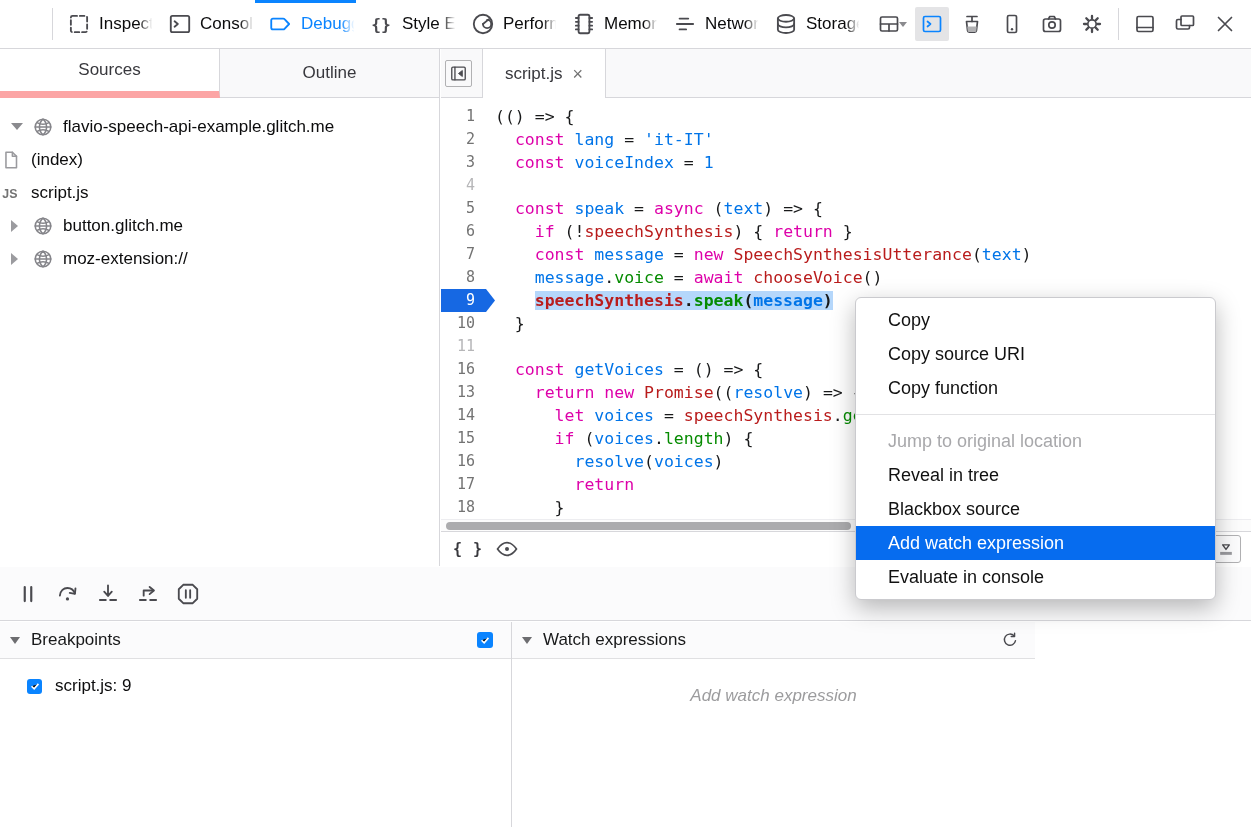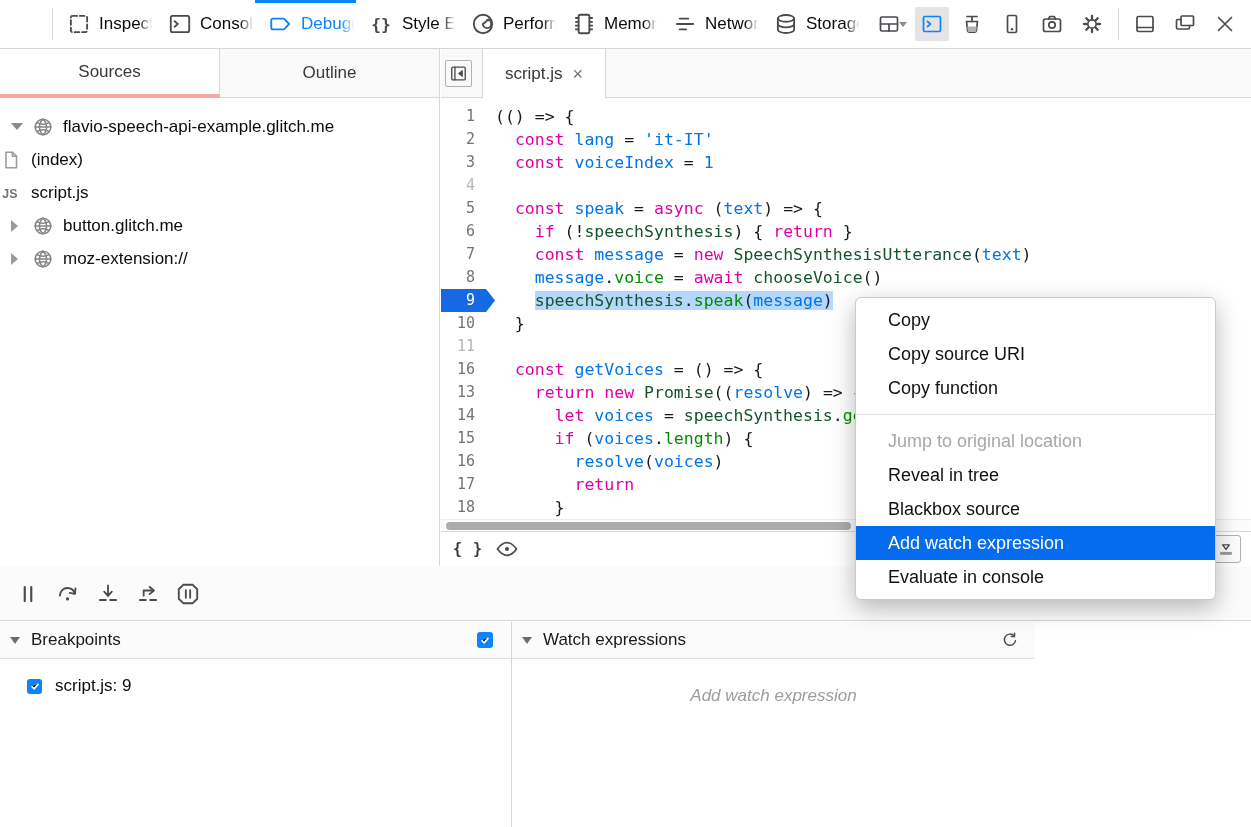--- a/index.html
+++ b/index.html
@@ -32,21 +32,21 @@
   .tbtn .ic { width:24px; height:24px; }
   .tbtn.checked { background:#e4e4e6; }
   .tbtn.checked .ic { color:var(--accent); }
   .caret { width:0; height:0; border-left:4.5px solid transparent; border-right:4.5px solid transparent;
     border-top:5px solid #8a8a8e; margin-left:-2px; }
 
   
   #sidebar { position:absolute; left:0; top:49px; width:440px; height:517px; border-right:1px solid #d7d7db; background:#fff; }
   #side-tabs { display:flex; height:49px; border-bottom:1px solid #d7d7db; background:#f9f9fa; }
   .stab { flex:1; display:flex; align-items:center; justify-content:center; font-size:17px; color:#38383d; }
-  .stab.active { background:#fff; border-bottom:4px solid #fca5a5; margin-bottom:-1px; }
+  .stab.active { background:#fff; border-bottom:7px solid #fca5a5; margin-bottom:-1px; }
   .stab:first-child { border-right:1px solid #d7d7db; }
   #source-tree { padding-top:12px; }
   .trow { display:flex; align-items:center; height:33px; font-size:17px; color:#0c0c0d; }
   .twisty { width:12px; margin-left:11px; margin-right:9px; display:flex; }
   .tw-open { width:0; height:0; border-left:6px solid transparent; border-right:6px solid transparent; border-top:7px solid #8a8a8e; }
   .tw-closed { width:0; height:0; border-top:6px solid transparent; border-bottom:6px solid transparent; border-left:7px solid #9b9b9f; }
   .trow .ic { width:22px; height:22px; margin-right:9px; color:#85858a; }
   .trow.child { }
   .trow.child .ic { color:#9a9a9e; }
 
@@ -60,23 +60,23 @@
     margin-bottom:-1px; display:flex; align-items:center; justify-content:center; font-size:17px; color:#38383d; gap:10px; }
   #tab-close { color:#737373; font-size:18px; line-height:1; }
   #code-area { position:absolute; left:0; top:49px; right:0; bottom:35px; overflow:hidden;
     font-family:"DejaVu Sans Mono","Liberation Mono",monospace; font-size:16.5px; padding-top:7px; }
   .cl { display:flex; height:23px; line-height:23px; position:relative; }
   .ln { flex:0 0 46px; width:46px; text-align:right; padding-right:12px; color:#737373; font-size:15px; }
   .ln.dim { color:#b6b6b8; }
   .ln.marked { flex-basis:54px; width:54px; margin-right:-8px; padding-right:20px; background:var(--marker); color:#fff;
     clip-path:polygon(0 0, 45px 0, 54px 50%, 45px 100%, 0 100%); }
   .ct { white-space:pre; margin-left:8px; color:#18191a; }
-  .sel { background:var(--selection); }
+  .sel { background:var(--selection);font-weight:bold; }
   .tk-kw{color:#dd00a9;} .tk-vr{color:#0074e8;} .tk-st{color:#0074e8;} .tk-nm{color:#0074e8;}
-  .tk-gl{color:#14532d;} .tk-pr{color:#058b00;} .tk-pl{color:#18191a;}
+  .tk-gl{color:#b91c1c;} .tk-pr{color:#058b00;} .tk-pl{color:#18191a;}
   #h-scrollbar { position:absolute; left:0; right:0; bottom:35px; height:12px; background:#fcfcfc; border-top:1px solid #ededf0; }
   #h-thumb { position:absolute; left:5px; top:2px; width:405px; height:8px; border-radius:4px; background:#acacae; }
   #edit-footer { position:absolute; left:0; right:0; bottom:0; height:35px; border-top:1px solid #d7d7db; background:#fff;
     display:flex; align-items:center; }
   .fbtn { margin-left:12px; color:#38383d; display:flex; align-items:center; }
   #pretty-print-btn { font-family:"DejaVu Sans Mono",monospace; font-size:15px; font-weight:bold; letter-spacing:1px; }
   #eye-btn svg { width:24px; height:24px; }
   #collapse-bottom-btn { position:absolute; right:10px; top:3px; width:30px; height:28px; border:1px solid #b1b1b3;
     border-radius:3px; background:#fcfcfd; display:flex; align-items:center; justify-content:center; color:#6a6a6e; }
   #collapse-bottom-btn svg { width:20px; height:20px; }

